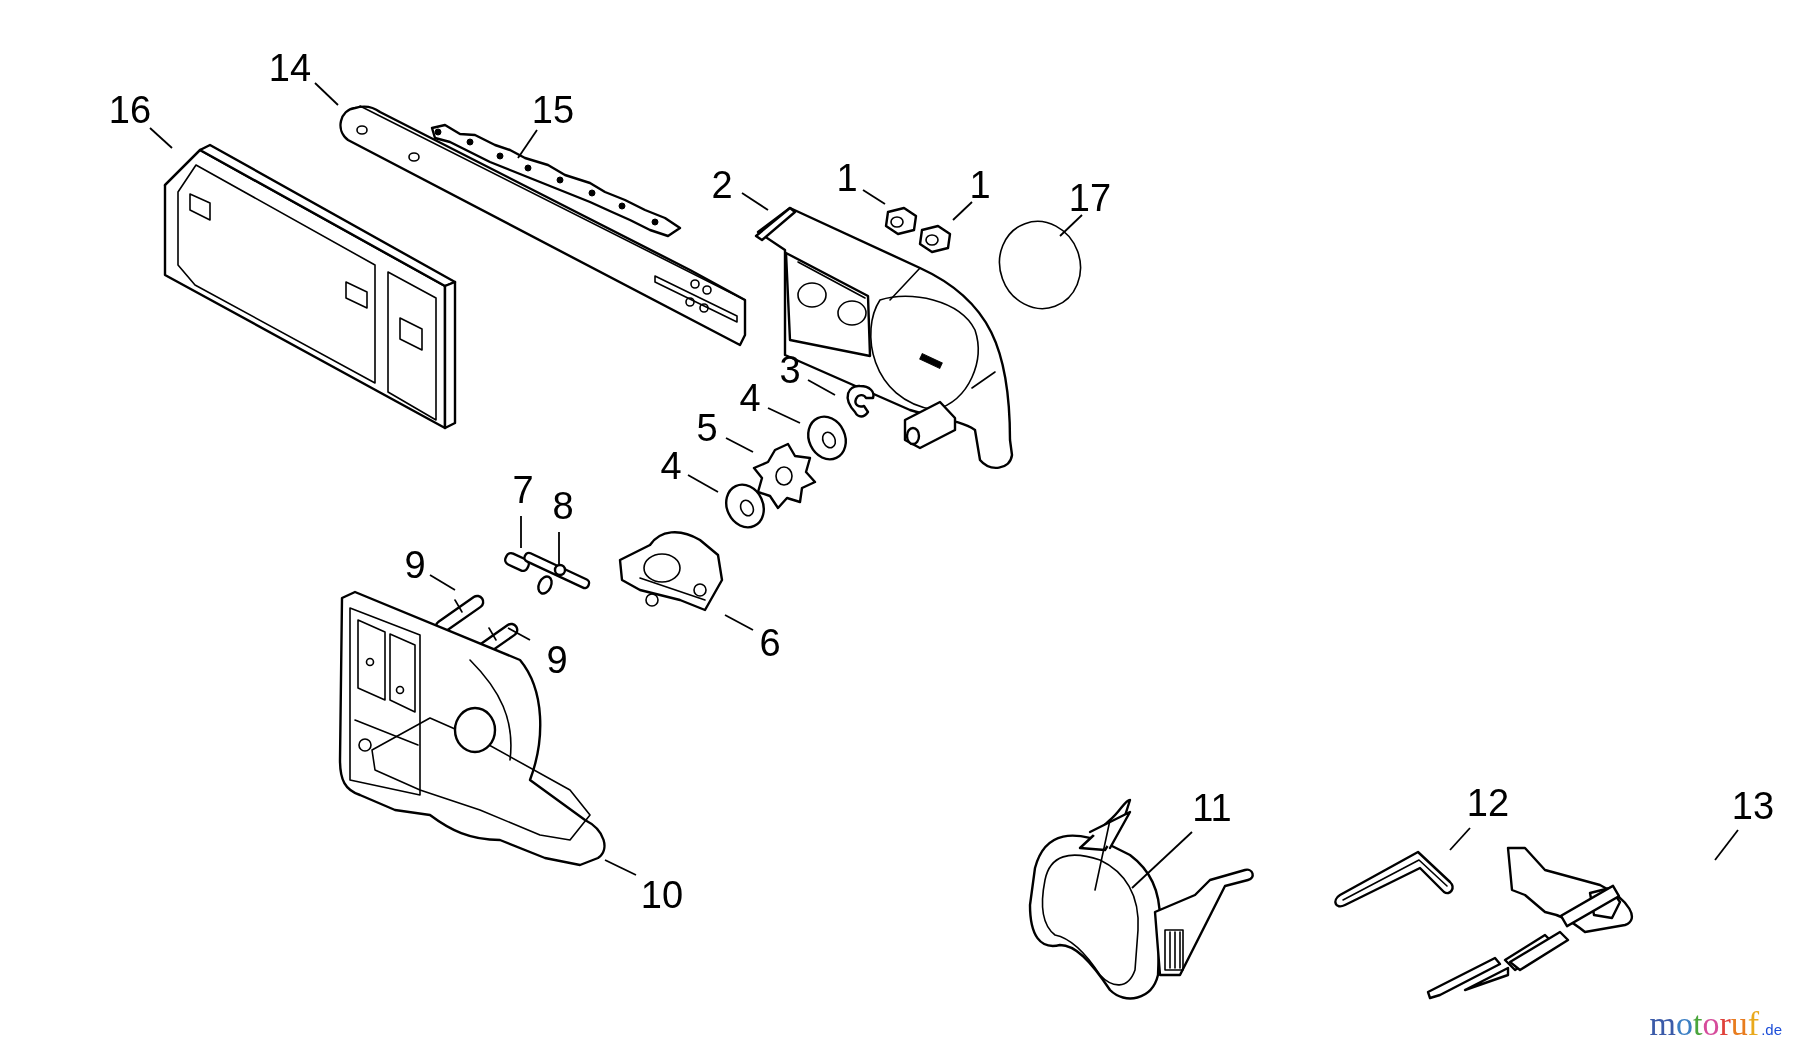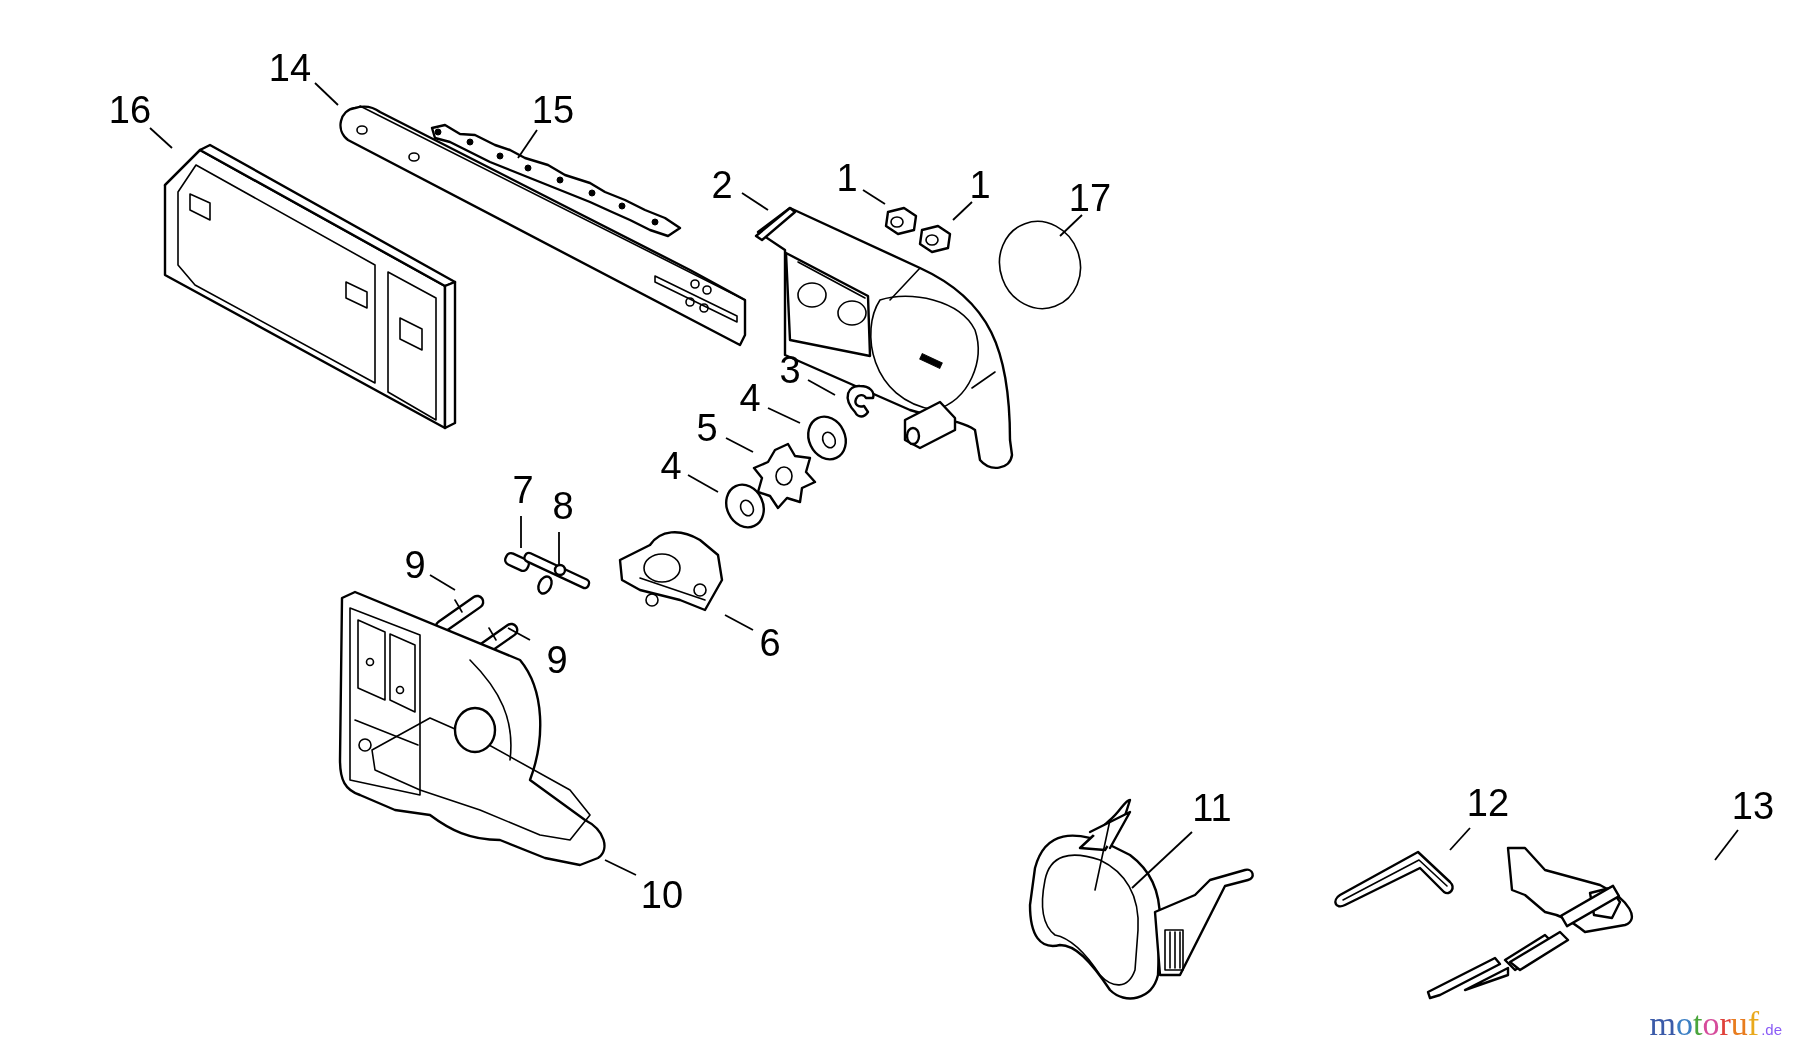--- a/index.html
+++ b/index.html
@@ -5,21 +5,21 @@
   html, body { margin: 0; padding: 0; background: #ffffff; }
   body { width: 1800px; height: 1055px; overflow: hidden; position: relative; font-family: "Liberation Sans", sans-serif; }
   #diagram { position: absolute; left: 0; top: 0; width: 1800px; height: 1055px; }
   .part { fill: #ffffff; stroke: #000; stroke-width: 2.4; stroke-linejoin: round; stroke-linecap: round; }
   .thin { fill: none; stroke: #000; stroke-width: 1.6; stroke-linecap: round; stroke-linejoin: round; }
   .leader { stroke: #000; stroke-width: 1.8; fill: none; }
   .callout { font-family: "Liberation Sans", sans-serif; font-size: 38px; fill: #000; text-anchor: middle; dominant-baseline: central; }
   .dark { fill: #000; stroke: #000; }
   .watermark { position: absolute; right: 18px; bottom: 12px; font-family: "Liberation Serif", serif; font-size: 34px; letter-spacing: 0px; }
   .watermark span { display: inline-block; }
-  .watermark .tld { font-family: "Liberation Sans", sans-serif; font-size: 15px; color: #8b5cf6; margin-left: 2px; }
+  .watermark .tld { font-family: "Liberation Sans", sans-serif; font-size: 15px; color: #1d4ed8; margin-left: 2px; }
 </style>
 </head>
 <body>
 
 <svg id="diagram" viewBox="0 0 1800 1055" xmlns="http://www.w3.org/2000/svg">
 
   <g>
     <polygon class="part" points="200,150 445,286 445,428 165,275 165,185"></polygon>
     <polygon class="part" points="165,185 200,150 210,145 455,282 445,286 200,150"></polygon>
     <polygon class="part" points="445,286 455,282 455,423 445,428"></polygon>

